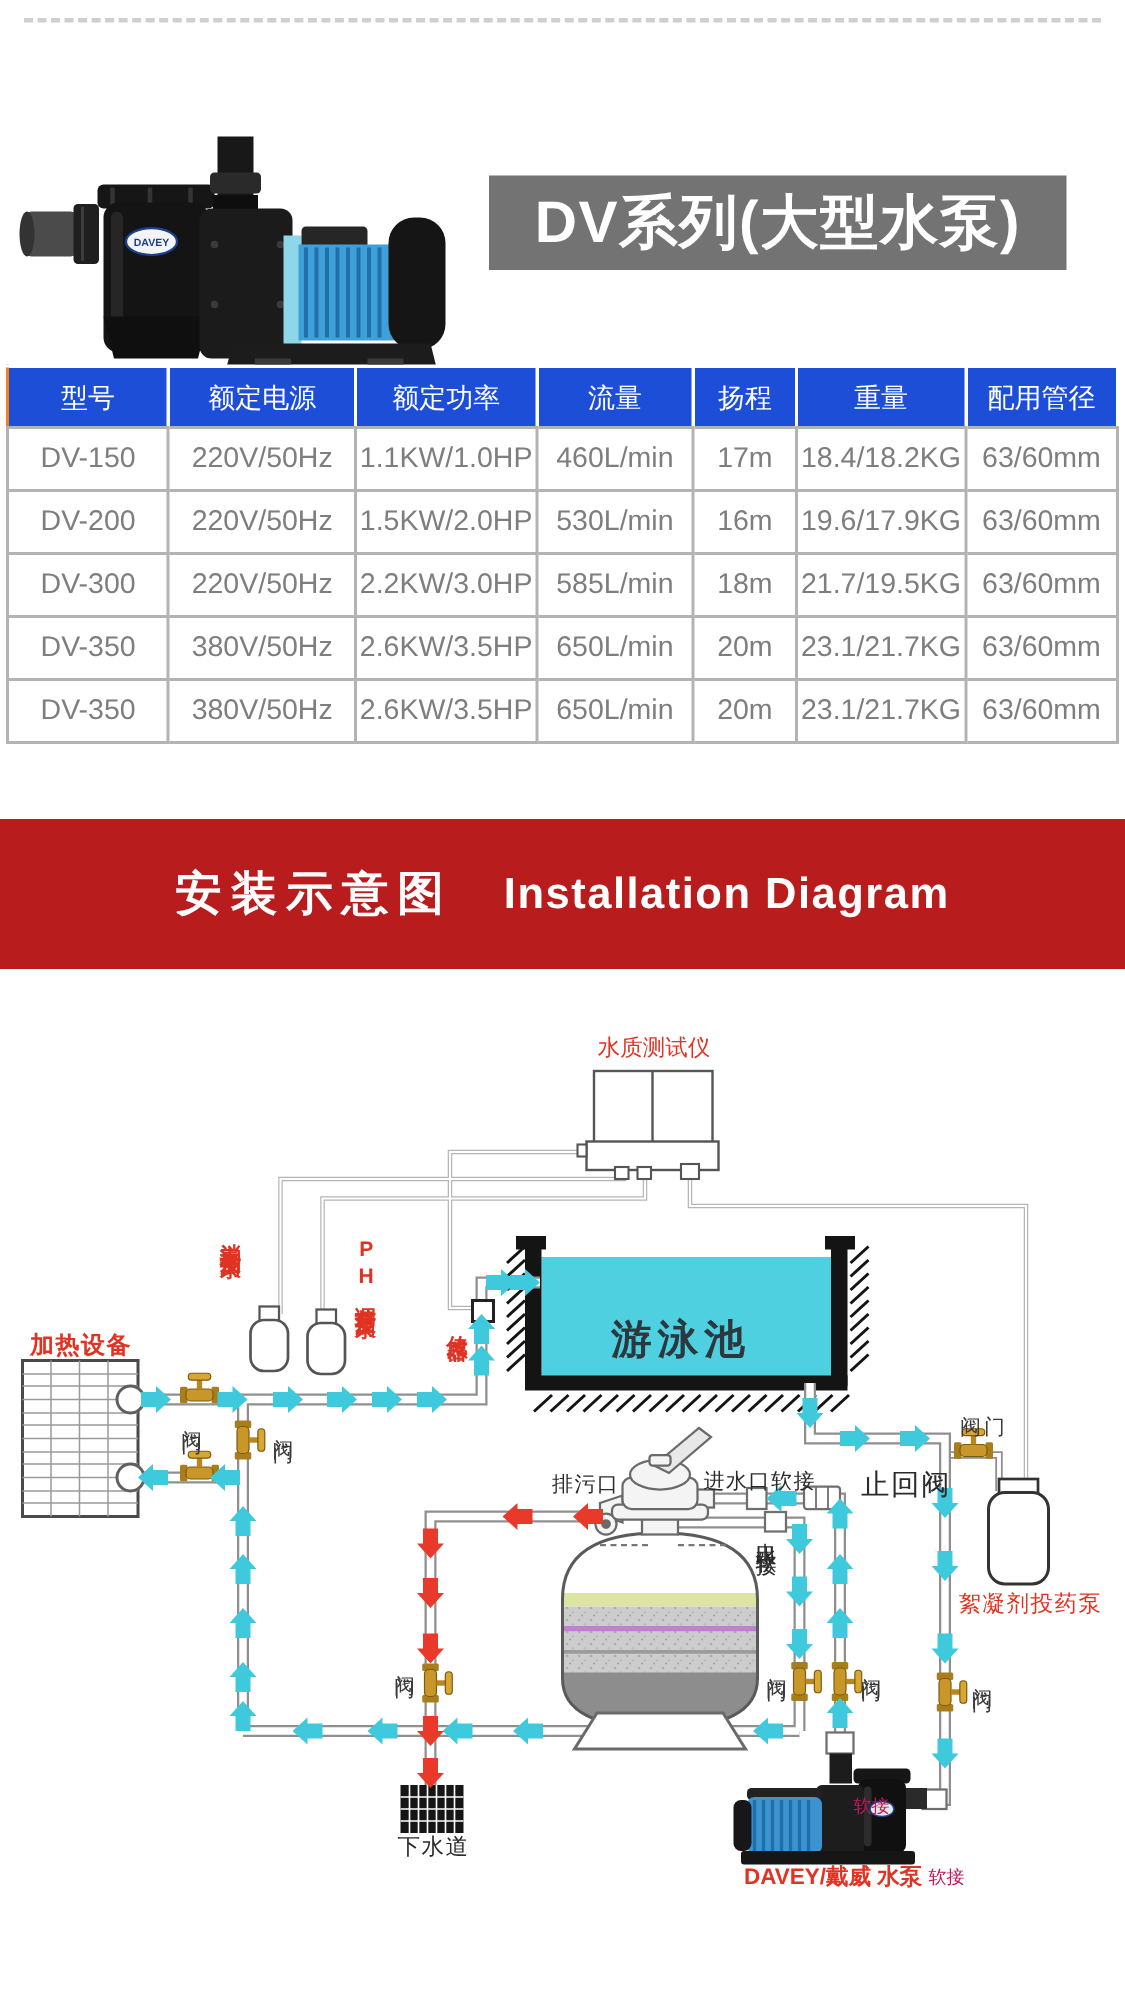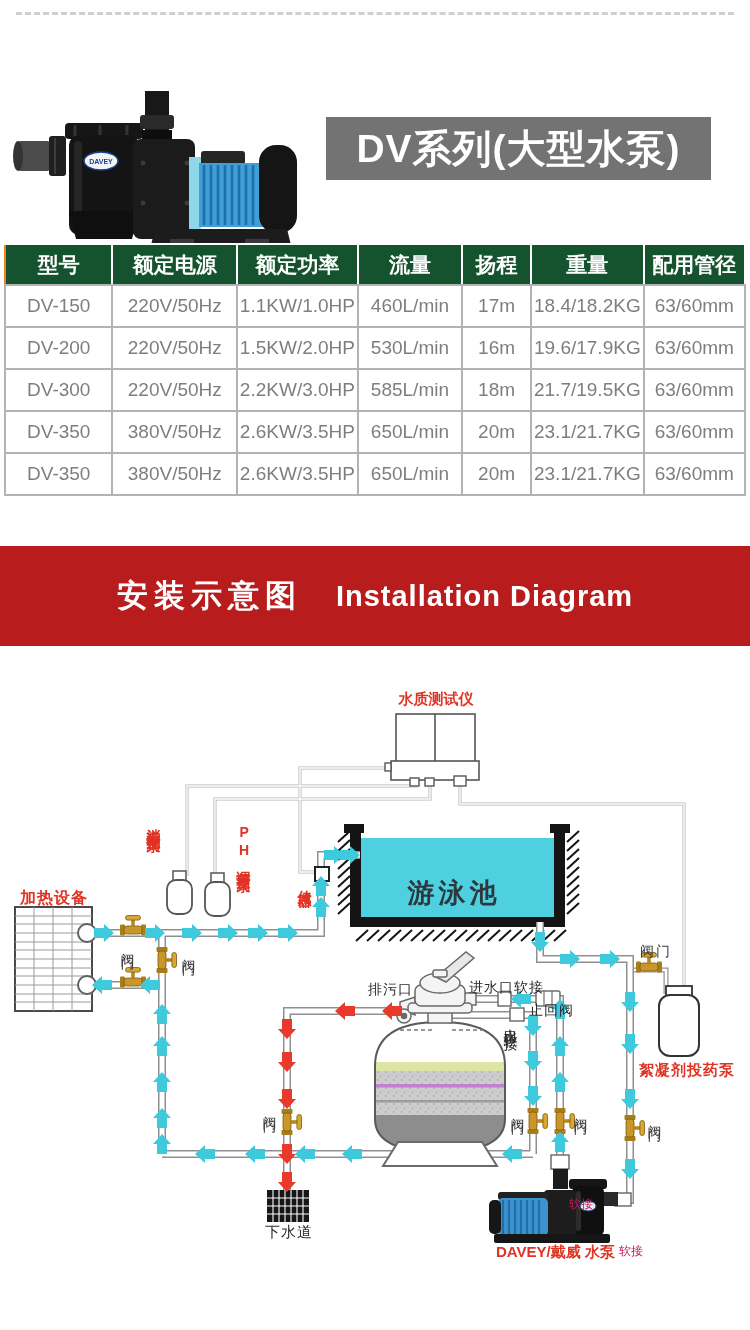--- a/index.html
+++ b/index.html
@@ -7,54 +7,54 @@
   .page{position:relative;width:750px;height:1330px;background:#fff;overflow:hidden;}
   .top-dash{border-top:3px dashed #cfcfcf;margin:12px 16px 0 16px;height:0;}
   
   .hero{position:relative;height:228px;}
   .hero-photo{position:absolute;left:5px;top:28px;width:300px;height:200px;}
   .hero-title{position:absolute;left:326px;top:102px;width:385px;height:63px;background:#737373;
     color:#fff;font-size:39px;font-weight:bold;line-height:63px;text-align:center;letter-spacing:1px;white-space:nowrap;}
   
   table.spec{border-collapse:collapse;margin:0 4px;width:742px;table-layout:fixed;}
   table.spec th,table.spec td{border:2px solid #b3b3b3;text-align:center;padding:0;overflow:hidden;white-space:nowrap;}
-  table.spec th{background:#14532d;color:#fff;font-size:21px;font-weight:bold;height:39px;border-color:#fff #fff #b3b3b3 #fff;}
+  table.spec th{background:#1d4ed8;color:#fff;font-size:18px;font-weight:normal;height:39px;border-color:#fff #fff #b3b3b3 #fff;}
   table.spec th:first-child{border-left-color:#f0811c;}
   table.spec td{height:40px;color:#7e7e7e;font-size:19px;margin-top:48px;}
   td.cnd{font-size:17px;}
   .c0{width:106px}.c1{width:123px}.c2{width:119px}.c3{width:103px}.c4{width:68px}.c5{width:111px}.c6{width:100px}
   .spacer{height:50px;}
   
   .sec-banner{height:100px;background:#b91c1c;display:flex;align-items:center;justify-content:center;gap:34px;}
   .sec-banner .zh{color:#fff;font-size:31px;font-weight:bold;letter-spacing:6px;}
   .sec-banner .en{color:#fff;font-size:29px;font-weight:600;letter-spacing:1px;}
   
   .diagram{position:relative;width:750px;height:698px;}
   .diagram svg.scene{position:absolute;left:0;top:0;}
   .dlabel{position:absolute;line-height:1.15;z-index:5;}
   .red{color:#e03323;}
   .blk{color:#2a2a2a;}
   .vlabel{writing-mode:vertical-rl;text-orientation:upright;letter-spacing:2px;}
-  .lbl-tester{left:388px;top:44px;width:96px;text-align:center;font-size:15px;font-weight:bold;}
+  .lbl-tester{left:388px;top:44px;width:96px;text-align:center;font-size:15px;font-weight:normal;}
   .lbl-heater{left:20px;top:243px;font-size:16px;font-weight:bold;letter-spacing:1px;}
   .lbl-chlor{left:146px;top:172px;font-size:14px;font-weight:bold;}
   .lbl-ph{left:236px;top:178px;font-size:14px;font-weight:bold;}
   .lbl-sensor{left:297px;top:233px;font-size:14px;font-weight:bold;}
   .lbl-pool{left:405px;top:232px;width:98px;text-align:center;font-size:27px;font-weight:bold;
     color:#2c383d;letter-spacing:4px;}
   .lbl-valve{font-size:14px;color:#3a3a3a;}
   .lv1{left:120px;top:296px;}.lv2{left:181px;top:302px;}
   .lv4{left:510px;top:461px;}.lv5{left:573px;top:461px;}
   .lv7{left:647px;top:468px;}.lv8{left:262px;top:459px;}
   .lv6{left:640px;top:297px;font-size:14px;color:#3a3a3a;letter-spacing:2px;}
   .lbl-drain{left:368px;top:335px;font-size:14px;letter-spacing:1px;}
   .lbl-inlet{left:469px;top:333px;font-size:14px;letter-spacing:1px;}
-  .lbl-check{left:529px;top:334px;font-size:14px;letter-spacing:1px;margin-top:22px;}
+  .lbl-check{left:574px;top:334px;font-size:19px;letter-spacing:1px;}
   .lbl-outlet{left:503px;top:371px;font-size:14px;}
-  .lbl-floc{left:639px;top:415px;font-size:15px;font-weight:bold;letter-spacing:1px;}
+  .lbl-floc{left:639px;top:415px;font-size:15px;font-weight:normal;letter-spacing:1px;}
   .lbl-sewer{left:265px;top:577px;font-size:15px;letter-spacing:1px;}
   .lbl-soft{font-size:12px;color:#be185d;margin-top:39px;}
   .ls1{left:569px;top:513px;}.ls2{left:619px;top:560px;}
   .lbl-pumpcap{left:496px;top:597px;font-size:15px;font-weight:bold;}
   
   .pipeO{fill:none;stroke:#8f8f8f;stroke-width:8;}
   .pipeI{fill:none;stroke:#ffffff;stroke-width:5;}
   .wireO{fill:none;stroke:#b5b5b5;stroke-width:3;}
   .wireI{fill:none;stroke:#ffffff;stroke-width:1.4;}
   .fit{fill:#fff;stroke:#6f6f6f;stroke-width:1.5;}

